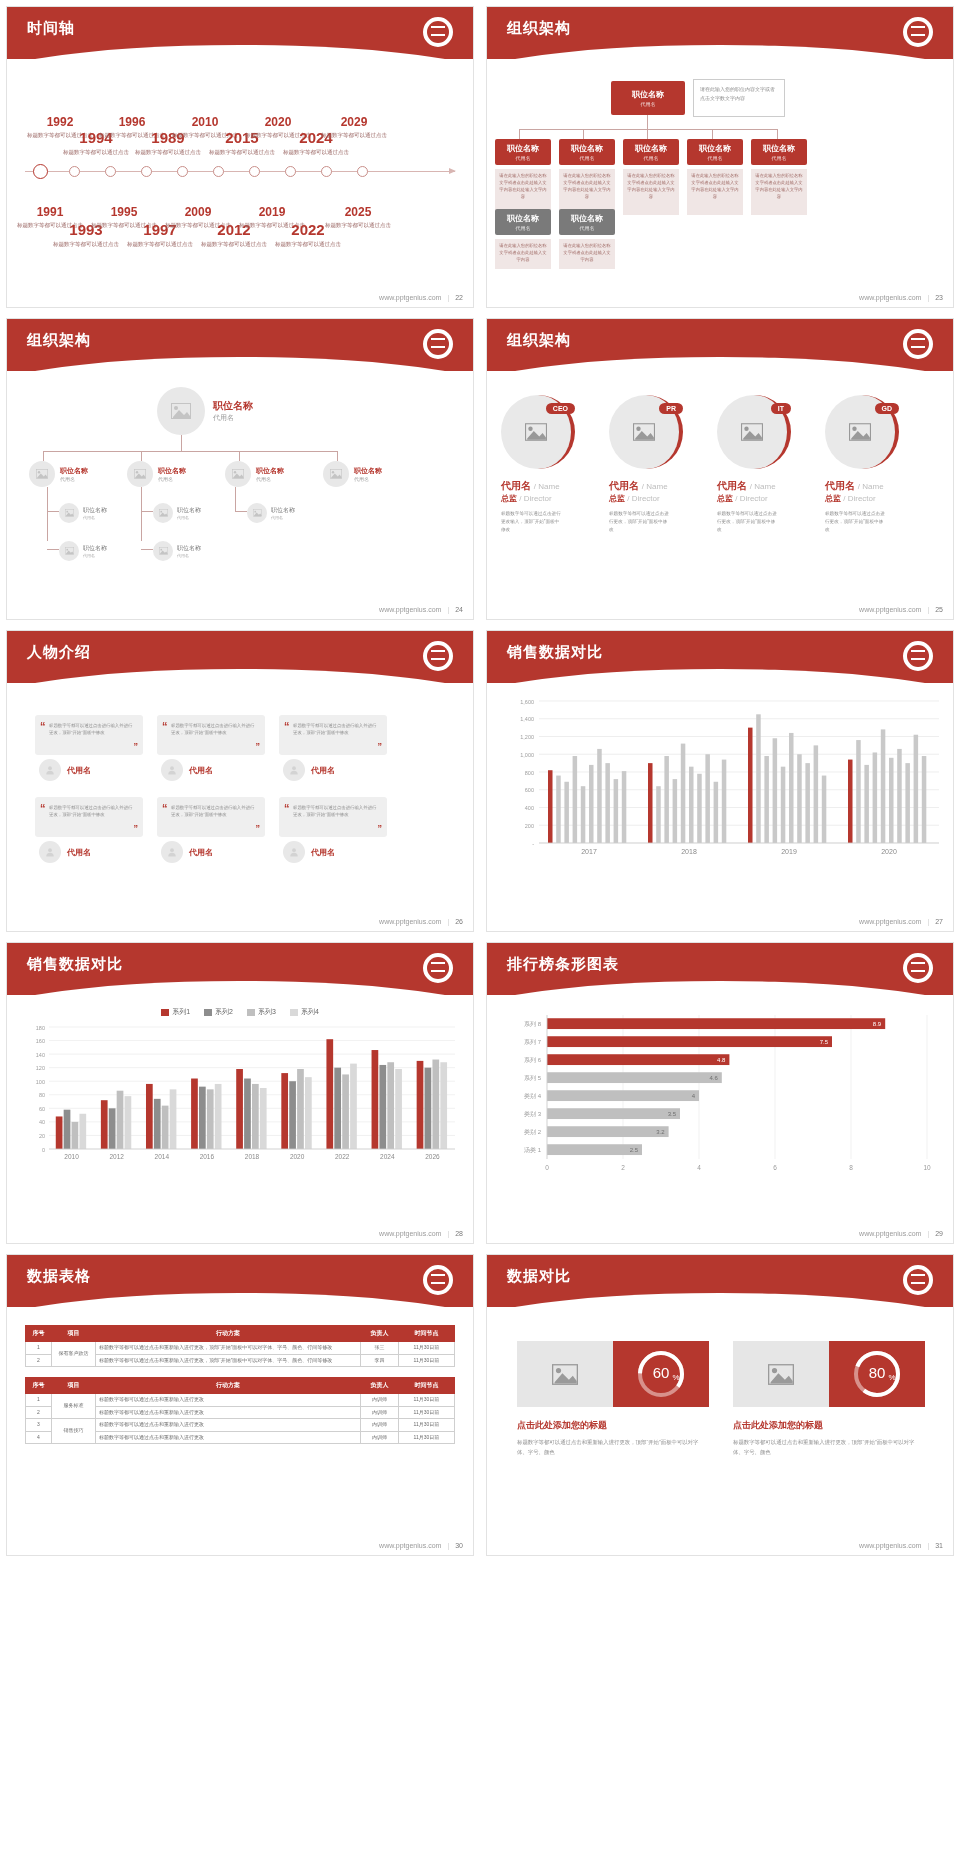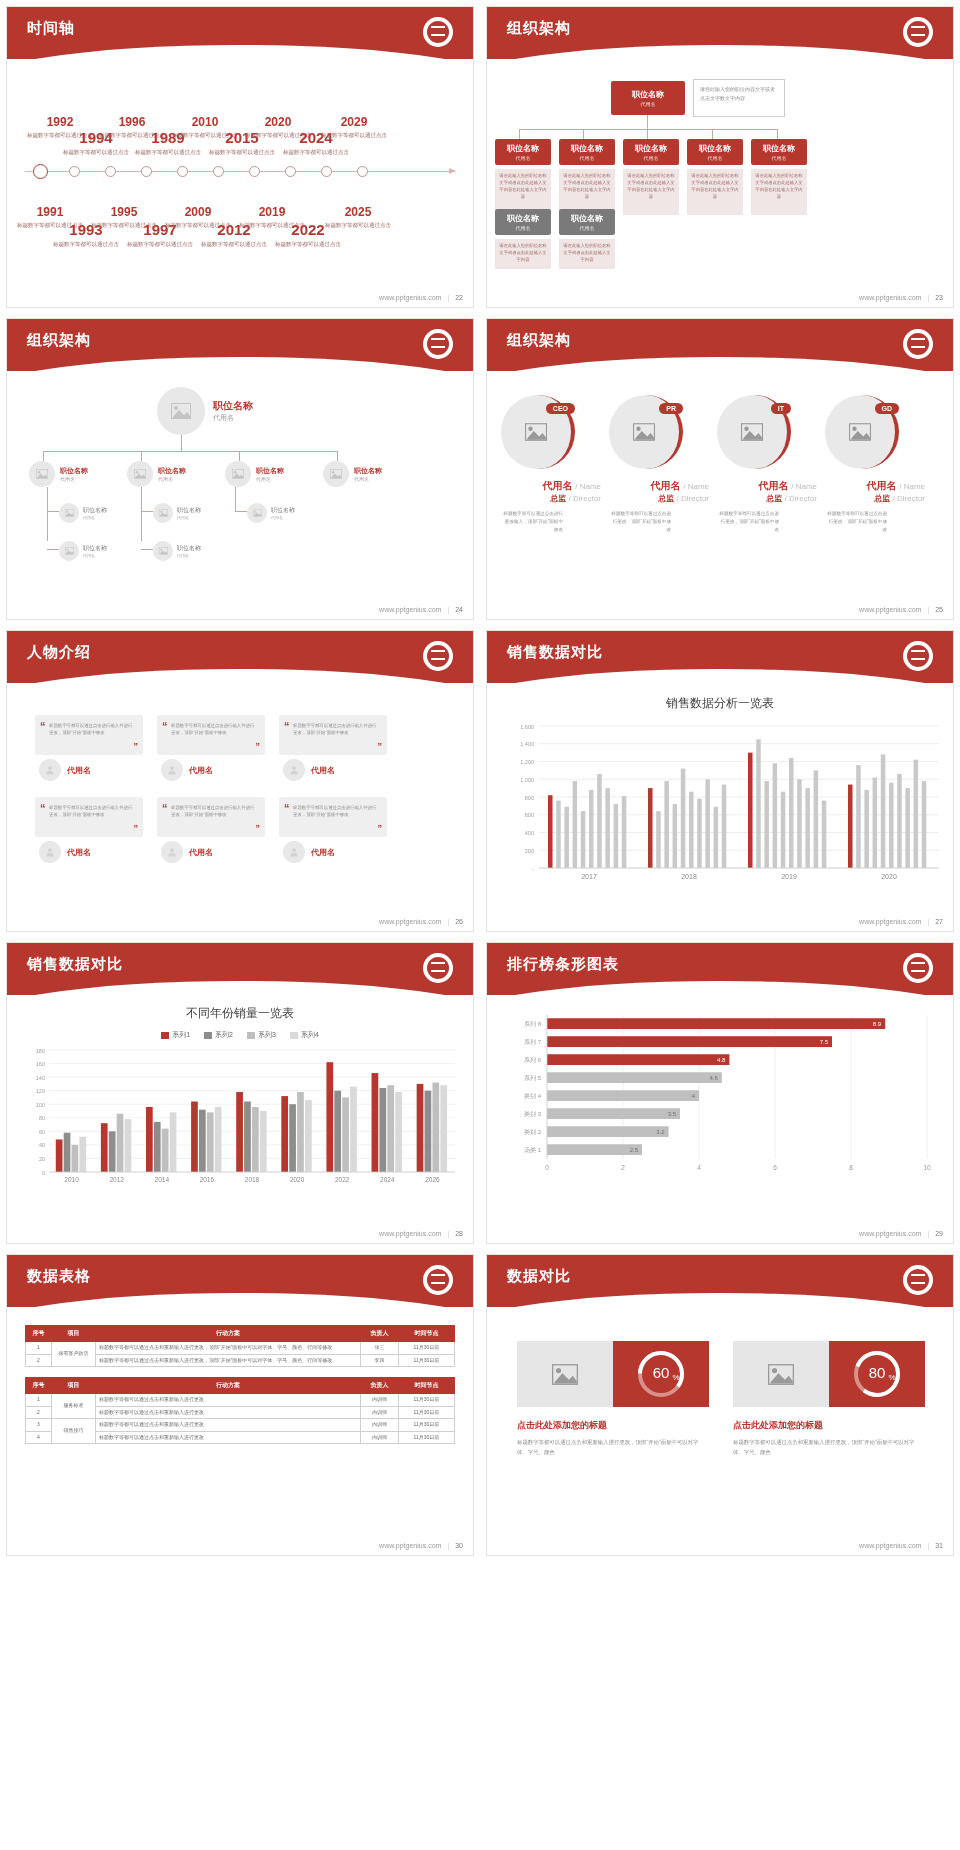--- a/index.html
+++ b/index.html
@@ -134,21 +134,21 @@
   .ph {
     border-radius: 50%; background: #e8e8e8;
     display: flex; align-items: center; justify-content: center;
     position: relative;
   }
   .ph svg { opacity: .45; }
   .n-title { color: #b5372e; font-weight: bold; }
   .n-sub { color: #9a9a9a; }
 
   
-  .circ-card { position: relative; width: 100px; text-align: right; }
+  .circ-card { position: relative; width: 100px; text-align: left; }
   .big-circle {
     width: 74px; height: 74px; border-radius: 50%;
     background: #e9e9e9; position: relative;
     display: flex; align-items: center; justify-content: center;
     border-right: 4px solid #b5372e;
   }
   .badge {
     position: absolute; right: -4px; top: 8px;
     background: #b5372e; color: #fff; font-size: 7px; font-weight: bold;
     border-radius: 9px; padding: 2px 7px;
@@ -768,21 +768,20 @@
   </div>
 
   <div class="slide">
     <div class="band"></div>
     <div class="band-title">销售数据对比</div>
     <div class="seal">
         <div class="inner"></div>
       </div>
 
     <div class="body">
-      <div class="chart-title" style="margin-top:8px;">销售数据分析一览表</div>
       <svg id="chart27" width="468" height="190" viewBox="0 0 468 190" style="display:block;margin-top:6px">
           <line x1="52" y1="150" x2="452" y2="150" stroke="#e3e3e3" stroke-width="0.6"></line>
           <text x="47" y="152.5" text-anchor="end" font-size="5.5" fill="#a0a0a0" font-family="Liberation Sans, sans-serif">-</text>
           <line x1="52" y1="132.25" x2="452" y2="132.25" stroke="#e3e3e3" stroke-width="0.6"></line>
           <text x="47" y="134.75" text-anchor="end" font-size="5.5" fill="#a0a0a0" font-family="Liberation Sans, sans-serif">200</text>
           <line x1="52" y1="114.5" x2="452" y2="114.5" stroke="#e3e3e3" stroke-width="0.6"></line>
           <text x="47" y="117" text-anchor="end" font-size="5.5" fill="#a0a0a0" font-family="Liberation Sans, sans-serif">400</text>
           <line x1="52" y1="96.75" x2="452" y2="96.75" stroke="#e3e3e3" stroke-width="0.6"></line>
           <text x="47" y="99.25" text-anchor="end" font-size="5.5" fill="#a0a0a0" font-family="Liberation Sans, sans-serif">600</text>
           <line x1="52" y1="79" x2="452" y2="79" stroke="#e3e3e3" stroke-width="0.6"></line>
@@ -851,21 +850,20 @@
   </div>
 
   <div class="slide">
     <div class="band"></div>
     <div class="band-title">销售数据对比</div>
     <div class="seal">
         <div class="inner"></div>
       </div>
 
     <div class="body">
-      <div class="chart-title" style="margin-top:6px;">不同年份销量一览表</div>
       <div id="legend28" style="display:flex;justify-content:center;gap:14px;margin-top:8px;font-size:7px;color:#666">
           <div style="display: flex; align-items: center; gap: 3px;">
             <span style="width: 8px; height: 7px; background: rgb(181, 55, 46); display: inline-block;"></span>
             <span>系列1</span>
           </div>
           <div style="display: flex; align-items: center; gap: 3px;">
             <span style="width: 8px; height: 7px; background: rgb(141, 141, 141); display: inline-block;"></span>
             <span>系列2</span>
           </div>
           <div style="display: flex; align-items: center; gap: 3px;">

